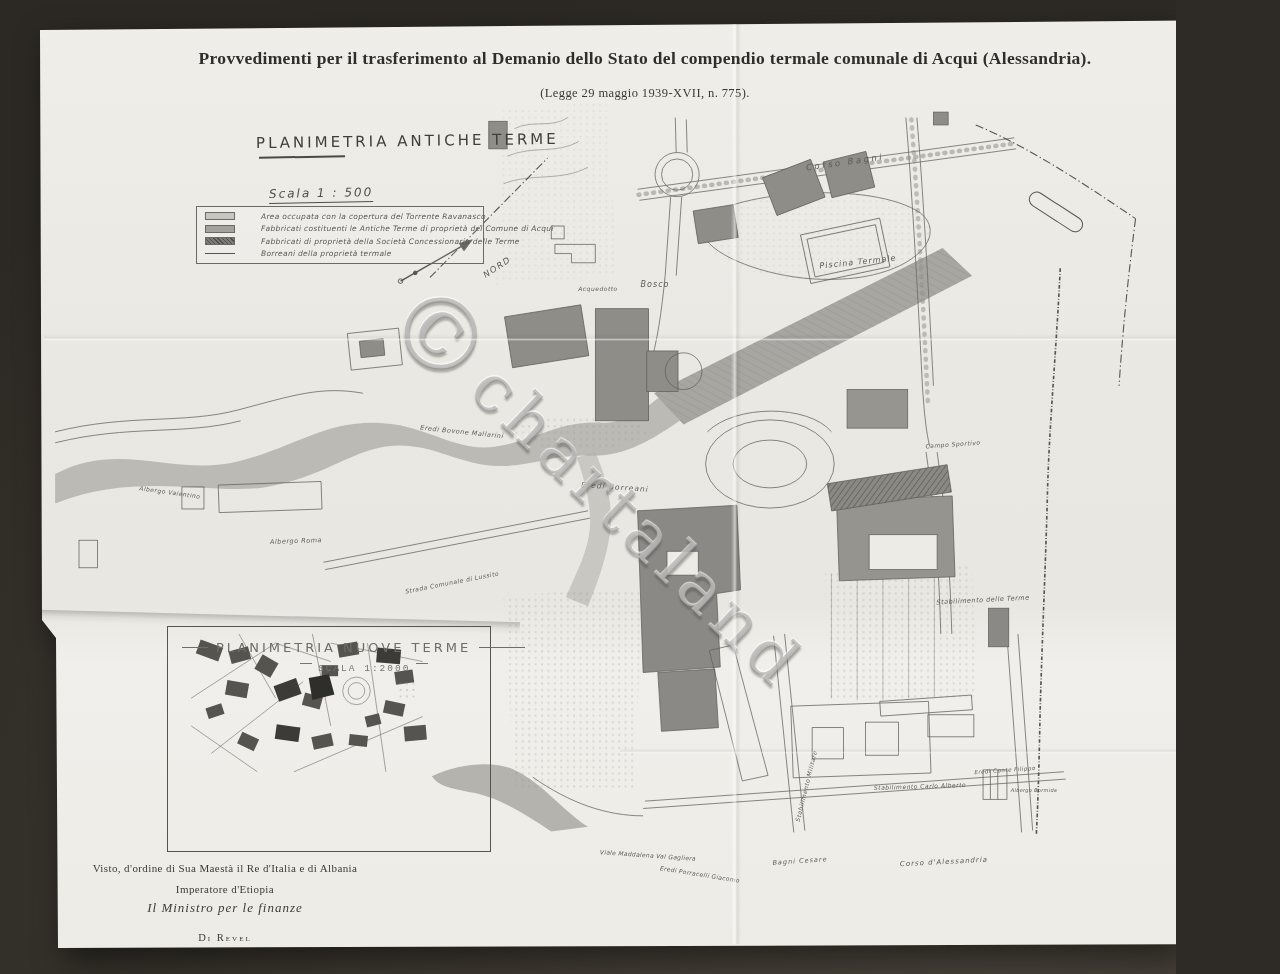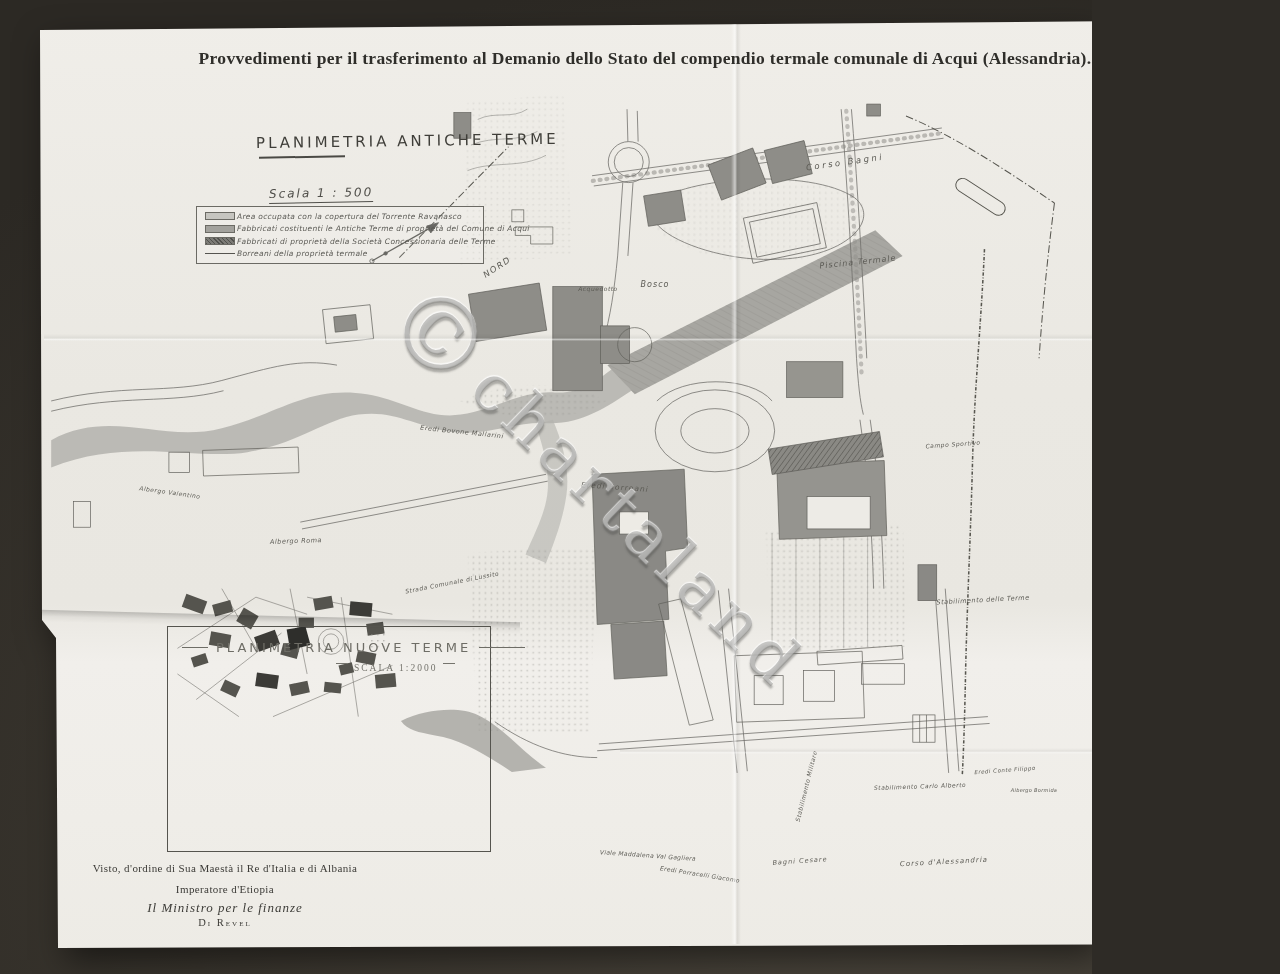--- a/index.html
+++ b/index.html
@@ -1,16 +1,16 @@
 <!DOCTYPE html>
 <html><head>
 <meta charset="utf-8">
 <style>
   html,body{margin:0;padding:0;background:#2e2b26;}
-  #page{position:relative;width:1092px;height:974px;overflow:hidden;
+  #page{position:relative;width:1176px;height:974px;overflow:hidden;
         background:radial-gradient(1300px 900px at 82% 88%, #4a453c 0%, #38342d 55%, #2c2924 100%);
         font-family:"Liberation Serif", serif;}
   .paper-wrap{position:absolute;inset:0;filter:drop-shadow(8px 12px 16px rgba(0,0,0,.5));}
   .paper{position:absolute;inset:0;
          background:linear-gradient(180deg,#f0eee9 0%,#eae8e2 40%,#e9e7e1 62%,#f1efeb 68%,#edebe5 100%);
          clip-path:polygon(40px 30px,1244px 20px,1256px 944px,58px 948px,56px 638px,42px 620px);}
   
   .crease-v{position:absolute;left:731px;top:24px;width:10px;height:920px;
             background:linear-gradient(90deg,rgba(0,0,0,0) 0%,rgba(255,255,255,.55) 40%,rgba(0,0,0,.07) 62%,rgba(0,0,0,0) 100%);}
   .crease-h1{position:absolute;left:44px;top:334px;width:1205px;height:7px;
@@ -25,48 +25,48 @@
   .doc-subtitle{position:absolute;left:60px;top:86px;width:1170px;text-align:center;
              font-size:12.5px;color:#3a3935;letter-spacing:.4px;}
   .map-heading{position:absolute;left:256px;top:132px;font-family:"DejaVu Sans",sans-serif;
              font-size:15px;letter-spacing:3px;color:#3f3e39;transform:rotate(-.8deg);}
   .map-heading-underline{position:absolute;left:259px;top:156px;width:86px;height:2px;background:#4a4944;transform:rotate(-1deg);}
   .scale-label{position:absolute;left:269px;top:186px;font-family:"DejaVu Sans",sans-serif;font-style:italic;
              font-size:12px;letter-spacing:2px;color:#504f4a;border-bottom:1.5px solid #504f4a;padding-bottom:2px;transform:rotate(-1deg);}
   
   .legend{position:absolute;left:196px;top:206px;width:288px;height:58px;border:1px solid #6b6a64;
           display:flex;flex-direction:column;justify-content:space-around;padding:3px 0;box-sizing:border-box;background:rgba(255,255,255,.12);}
-  .legend-row{display:flex;align-items:center;gap:2px;padding:0 8px;height:11px;}
+  .legend-row{display:flex;align-items:center;gap:26px;padding:0 8px;height:11px;}
   .legend-swatch{width:30px;height:8px;border:1px solid #6b6a64;flex:none;box-sizing:border-box;}
   .legend-swatch.line{height:0;border:none;border-top:1.3px solid #55544f;}
   .legend-swatch.area-dark-hatch{background-image:repeating-linear-gradient(45deg,rgba(70,70,66,.8) 0 1px,transparent 1px 3px);}
   .legend-label{font-family:"DejaVu Sans",sans-serif;font-style:italic;font-size:7.5px;color:#5a5954;white-space:nowrap;letter-spacing:.3px;}
   
   .map-label{position:absolute;font-family:"DejaVu Sans",sans-serif;font-style:italic;color:#5c5b55;white-space:nowrap;}
   
   .watermark{position:absolute;left:444px;top:258px;transform:rotate(44deg);transform-origin:0 0;
              font-family:"DejaVu Serif",serif;color:rgba(120,120,118,.40);white-space:nowrap;z-index:6;
              text-shadow:-1px -1px 1px rgba(255,255,255,.7), 2px 2px 2px rgba(70,70,68,.38);}
   .watermark .sym{font-size:100px;letter-spacing:10px;vertical-align:-12px;}
   .watermark .word{font-size:66px;letter-spacing:7px;}
   
   .inset-frame{position:absolute;left:167px;top:626px;width:322px;height:224px;border:1.5px solid #55544e;}
   .inset-heading{position:absolute;left:182px;top:640px;font-family:"DejaVu Sans",sans-serif;font-size:13px;
              letter-spacing:3px;color:#6e6d66;display:flex;align-items:center;gap:8px;}
   .inset-heading::before{content:"";width:26px;border-top:1.6px solid #6e6d66;}
   .inset-heading::after{content:"";width:46px;border-top:1.6px solid #6e6d66;}
-  .inset-scale{position:absolute;left:336px;top:663px;font-family:Liberation Serif, serif;font-size:9.5px;
+  .inset-scale{position:absolute;left:300px;top:663px;font-family:Liberation Mono, monospace;font-size:9.5px;
              letter-spacing:2px;color:#75746d;display:flex;gap:6px;}
   .inset-scale::before,.inset-scale::after{content:"";width:12px;border-top:1.4px solid #75746d;}
   
   .approval{position:absolute;left:45px;top:862px;width:360px;text-align:center;color:#3c3b37;}
   .approval .l1{font-size:11px;letter-spacing:.4px;}
   .approval .l2{font-size:11px;letter-spacing:.4px;margin-top:9px;}
   .approval .l3{font-size:13px;font-style:italic;margin-top:5px;letter-spacing:1px;}
-  .approval .l4{font-size:10.5px;font-variant:small-caps;letter-spacing:2px;margin-top:1px;}
+  .approval .l4{font-size:10.5px;font-variant:small-caps;letter-spacing:2px;margin-top:16px;}
   svg.mapart{position:absolute;inset:0;z-index:2;}
   .overlay{z-index:8;}
   .txt{z-index:9;}
 </style>
 </head>
 <body>
 
 <div id="page">
   <div class="paper-wrap">
   <div class="paper">
@@ -213,20 +213,21 @@
           <rect x="225" y="768" width="18" height="12" transform="rotate(-18 234 774)"></rect>
           <rect x="380" y="800" width="20" height="12" transform="rotate(6 390 806)"></rect>
           <rect x="398" y="778" width="16" height="12" transform="rotate(-14 406 784)"></rect>
           <path d="M336,738 L358,734 L364,756 L340,762 Z" fill="#2e2e2b"></path>
         </g>
         <rect x="430" y="742" width="24" height="20" fill="url(#dots)" opacity=".8"></rect>
       </g>
     </svg>
 
     <div class="doc-title txt">Provvedimenti per il trasferimento al Demanio dello Stato del compendio termale comunale di Acqui (Alessandria).</div>
+    <div class="doc-subtitle txt">(Legge 29 maggio 1939-XVII, n. 775).</div>
 
     <div class="map-heading txt">PLANIMETRIA ANTICHE TERME</div>
     <div class="map-heading-underline txt"></div>
     <div class="scale-label txt">Scala 1 : 500</div>
 
     <div class="legend txt" id="legend-rows">
           <div class="legend-row">
             <span class="legend-swatch area-light" style="background: rgb(198, 197, 192);"></span>
             <span class="legend-label">Area occupata con la copertura del Torrente Ravanasco</span>
           </div>

